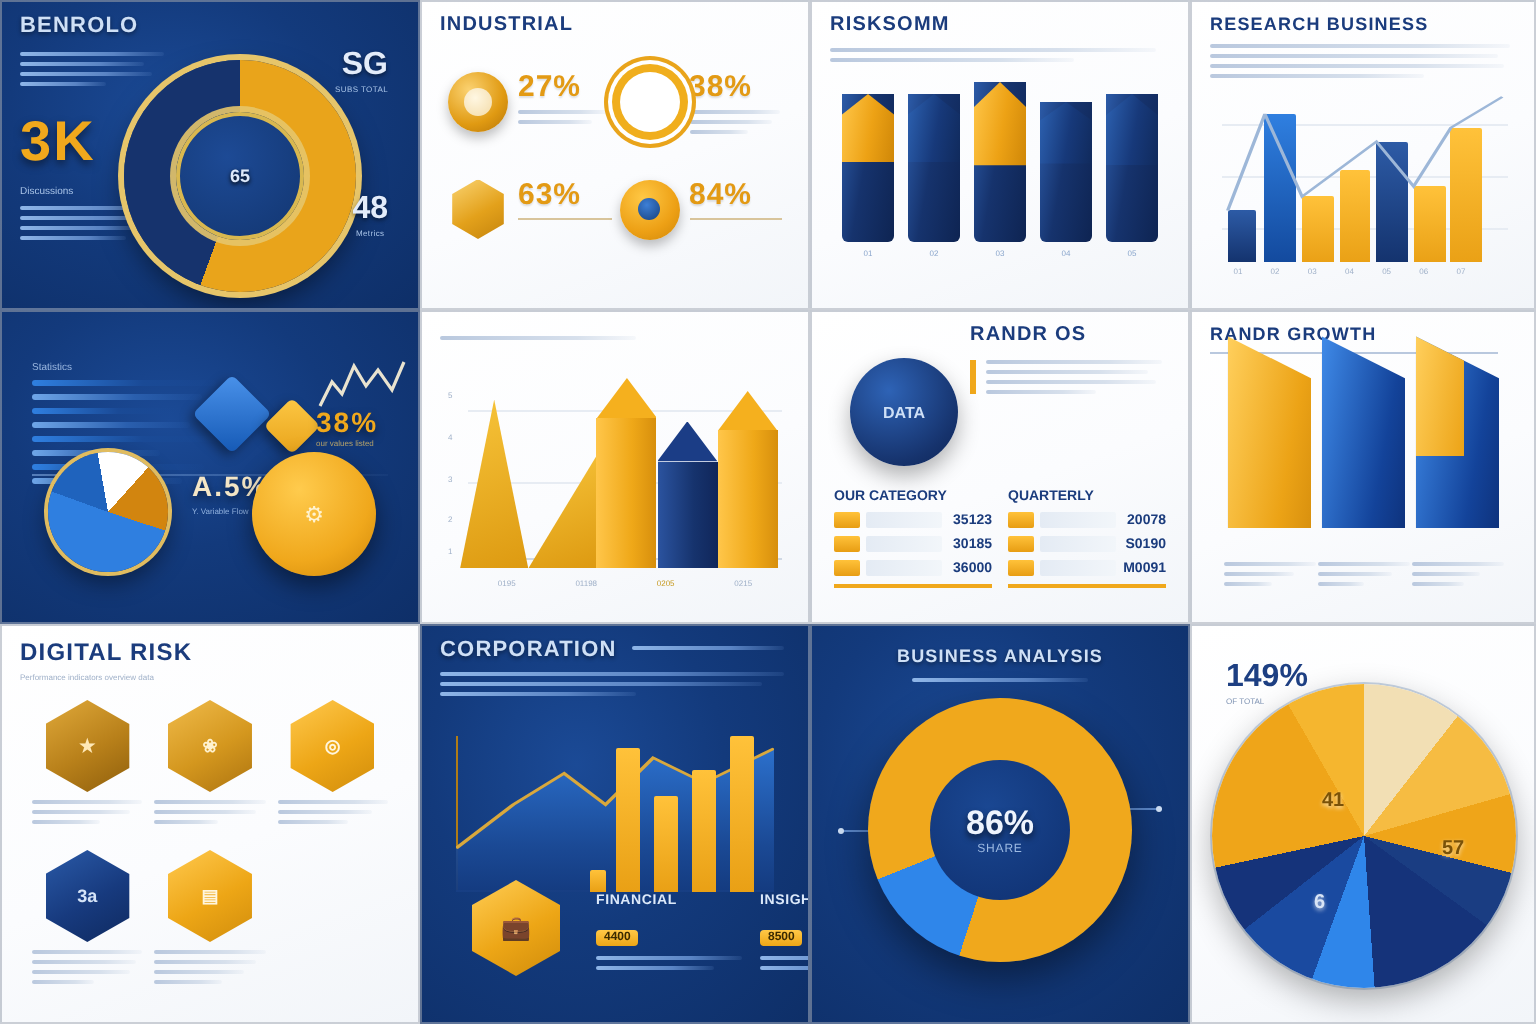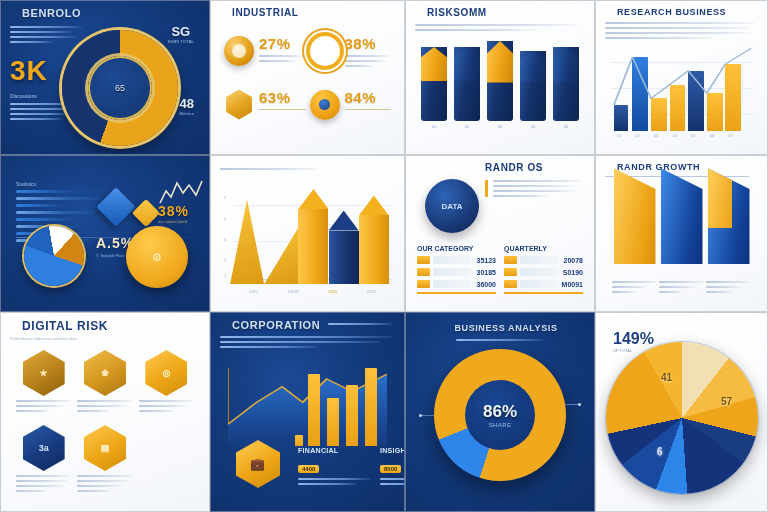--- a/index.html
+++ b/index.html
@@ -32,21 +32,21 @@
   .inner { position: absolute; inset: 7px 9px 9px 9px; }
 
   
   .ttl {
     font-weight: bold;
     letter-spacing: .6px;
     line-height: 1.05;
   }
   .ttl-d { color: #cfe0f6; text-shadow: 0 1px 2px rgba(0,0,0,.45); }
   .ttl-l { color: #1b3c7d; }
-  .blur { filter: blur(.35px); margin-left: 12px; }
+  .blur { filter: blur(.35px); }
 
   
   .tline { height: 2px; border-radius: 1px; margin-bottom: 3px; }
   .tl-d { background: linear-gradient(90deg,#8fb6e8,#5a84c4 65%,rgba(90,132,196,.15)); }
   .tl-l { background: linear-gradient(90deg,#b9c8de,#d7e0ec 70%,rgba(215,224,236,.2)); }
 
   .bignum {
     font-weight: bold;
     color: #f0a81c;
     text-shadow: 0 2px 4px rgba(0,0,0,.5);
@@ -60,24 +60,24 @@
     background: conic-gradient(from 0deg, #e9a41b 0deg 200deg, #16336d 200deg 360deg);
     box-shadow: 0 0 0 3px #e6c56a, 0 6px 14px rgba(0,0,0,.5);
   }
   .donut1::after {
     content: ""; position: absolute; inset: 26px; border-radius: 50%;
     background: radial-gradient(circle at 40% 35%, #1d4a95, #12356f);
     box-shadow: 0 0 0 2px #d9b84f inset, 0 0 0 3px rgba(230,197,106,.9);
   }
   .donut1-lbl {
     position: absolute; inset: 0; display: flex; align-items: center; justify-content: center;
-    z-index: 3; font-size: 9px; color: #dce8fa; font-weight: normal; text-shadow: 0 1px 2px #000;
+    z-index: 3; font-size: 9px; color: #dce8fa; font-weight: bold; text-shadow: 0 1px 2px #000;
   }
   .side-stat { position: absolute; right: 6px; text-align: center; }
-  .side-stat .v { font-size: 13px; font-weight: bold; color: #e3ecfa; text-shadow: 0 1px 2px rgba(0,0,0,.5); }
+  .side-stat .v { font-size: 16px; font-weight: bold; color: #e3ecfa; text-shadow: 0 1px 2px rgba(0,0,0,.5); text-align: right; }
   .side-stat .s { font-size: 4px; color: #a9c4e8; letter-spacing: .2px; }
 
   
   .stat-grid { position: absolute; left: 4px; right: 4px; top: 28px; bottom: 6px;
     display: grid; grid-template-columns: 1fr 1fr; grid-template-rows: 1fr 1fr; gap: 4px; }
   .stat-cell { display: flex; gap: 5px; align-items: flex-start; }
   .ic { width: 30px; height: 30px; flex: 0 0 30px; position: relative; }
   .ic-ring { border-radius: 50%;
     background: radial-gradient(circle at 35% 30%, #fbd271, #e09a12 60%, #b4740a 100%);
     box-shadow: 0 3px 6px rgba(0,0,0,.25); }
@@ -218,21 +218,21 @@
       #1a3d82 104deg 126deg,
       #15337a 126deg 176deg,
       #2f86ea 176deg 200deg,
       #1a4aa0 200deg 232deg,
       #15337a 232deg 258deg,
       #efa519 258deg 330deg,
       #f5b62f 330deg 360deg);
     box-shadow: 0 6px 16px rgba(0,0,0,.3), 0 0 0 1px #c9d6e6; }
   .pie12-lbl { position:absolute; font-size:10px; font-weight:bold; color:#1d3f82; z-index:3;
     text-shadow:0 1px 2px rgba(255,255,255,.7); }
-  .pie12-lbl.gold { color:#7a5208; }
+  .pie12-lbl.gold { color:#7a5208;margin-top:23px; }
   .pct12 { position:absolute; left:8px; top:10px; z-index:4; }
   .pct12 .v { font-size:16px; font-weight:bold; color:#1d3f82; text-shadow:0 1px 2px rgba(255,255,255,.8); }
   .pct12 .s { font-size:4px; color:#7f93b3; }
 </style>
 </head>
 <body>
 
 <div class="board">
 
   <div class="panel p-dark">

